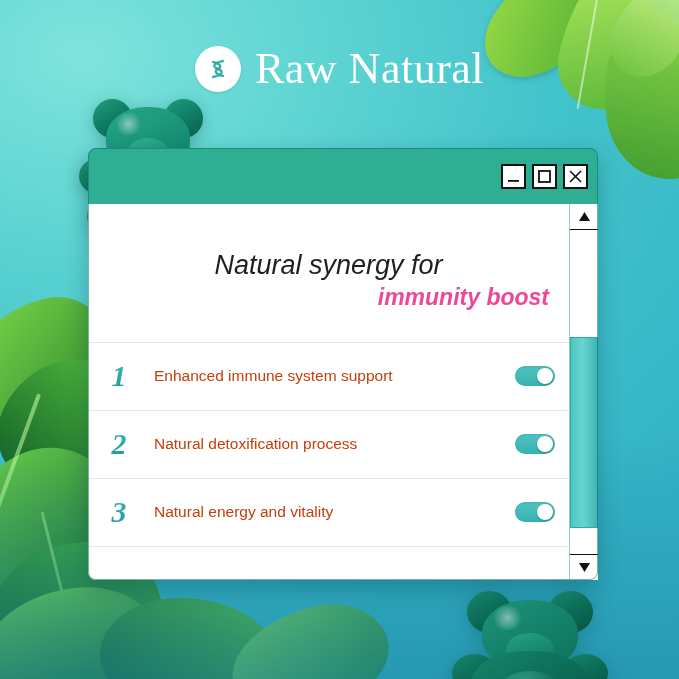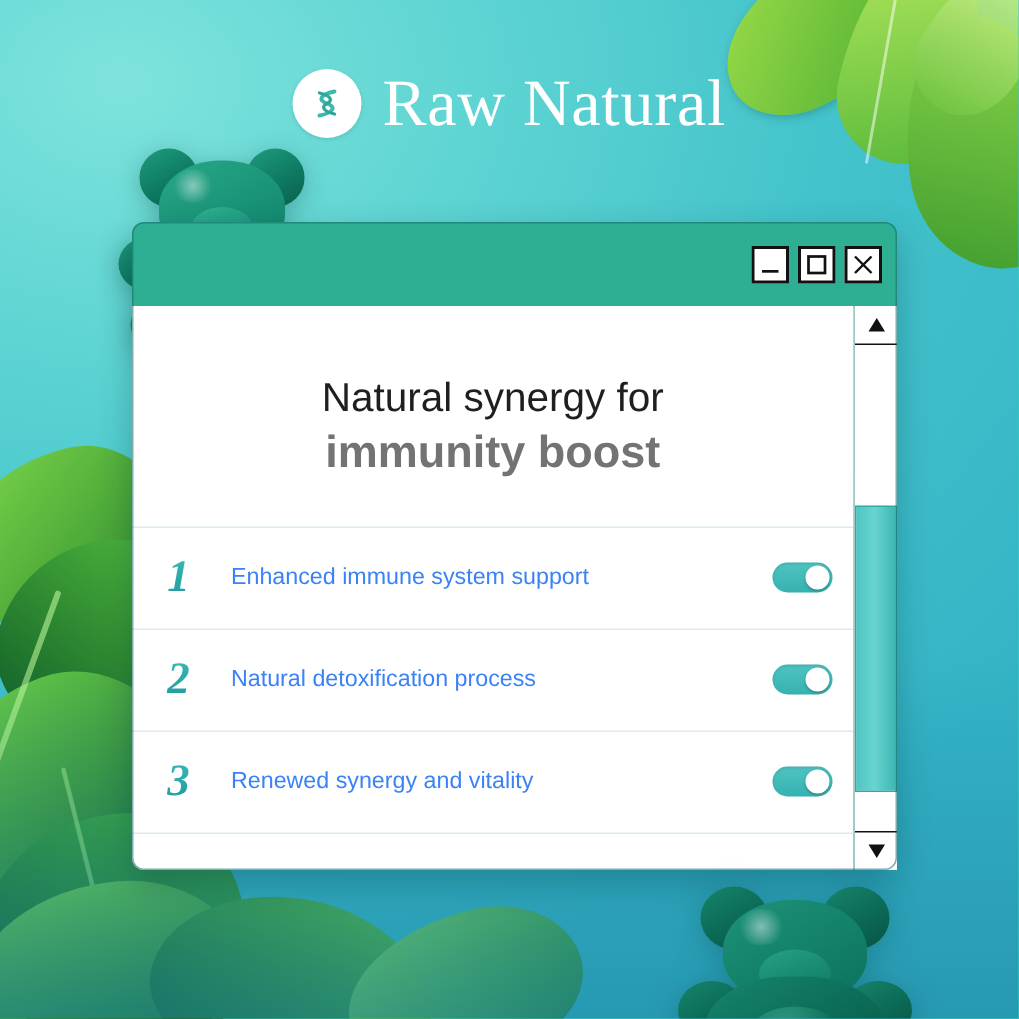--- a/index.html
+++ b/index.html
@@ -116,32 +116,32 @@
   #winctrls{position:absolute;right:10px;top:16px;display:flex;gap:6px;}
   .winbtn{width:25px;height:25px;background:#ffffff;border:2px solid #111111;
     display:flex;align-items:center;justify-content:center;box-sizing:border-box;}
   .winbtn svg{display:block;}
 
   #clientarea{position:absolute;left:0;top:56px;width:100%;height:376px;
     display:flex;align-items:stretch;}
   #content{flex:1 1 auto;background:#ffffff;border-radius:0 0 0 8px;overflow:hidden;
     display:flex;flex-direction:column;}
 
-  .heading{padding:44px 20px 0 20px;text-align:center;}
+  .heading{padding:44px 20px 0 20px;text-align:center;font-style:italic;}
   .heading .l1{font-size:27px;color:#1f1f1f;font-weight:400;line-height:1.28;}
-  .heading .l2{font-size:30px;color:#737373;font-weight:700;line-height:1.28;}
+  .heading .l2{font-size:23px;color:#ec4899;font-weight:700;line-height:1.28;text-align:right;}
 
   .rows{margin-top:30px;}
   .row{height:68px;display:flex;align-items:center;border-top:1px solid #d9ecec;box-sizing:border-box;}
   .row.blank{border-top:1px solid #d9ecec;}
   .row .num{width:62px;text-align:center;font-family:"Liberation Serif", serif;
     font-weight:700;font-style:italic;font-size:30px;
     background:linear-gradient(170deg,#3fc3c0 0%,#1b8f95 100%);
     -webkit-background-clip:text;background-clip:text;color:transparent;}
-  .row .txt{flex:1 1 auto;font-size:15.5px;color:#3b82f6;padding-left:4px;}
+  .row .txt{flex:1 1 auto;font-size:15.5px;color:#c2410c;padding-left:4px;}
   .row .toggle{width:68px;display:flex;justify-content:center;}
   .switch{width:40px;height:20px;border-radius:10px;position:relative;
     background:linear-gradient(180deg,#4fc4c2,#35b2b0);box-shadow:inset 0 1px 2px rgba(0,0,0,.12);}
   .switch .knob{position:absolute;right:2px;top:2px;width:16px;height:16px;border-radius:50%;
     background:#ffffff;box-shadow:0 1px 2px rgba(0,0,0,.25);}
 
   
   #scrollbar{width:29px;background:#ffffff;border-left:1px solid #9ec9c6;
     border-radius:0 0 8px 0;display:flex;flex-direction:column;box-sizing:border-box;}
   .sbbtn{height:25px;background:#ffffff;display:flex;align-items:center;justify-content:center;
@@ -265,21 +265,21 @@
           <div class="txt">Natural detoxification process</div>
           <div class="toggle">
             <div class="switch">
               <div class="knob"></div>
             </div>
           </div>
         </div>
 
         <div class="row">
           <div class="num">3</div>
-          <div class="txt">Renewed synergy and vitality</div>
+          <div class="txt">Natural energy and vitality</div>
           <div class="toggle">
             <div class="switch">
               <div class="knob"></div>
             </div>
           </div>
         </div>
 
         <div class="row blank"></div>
 
       </div>

